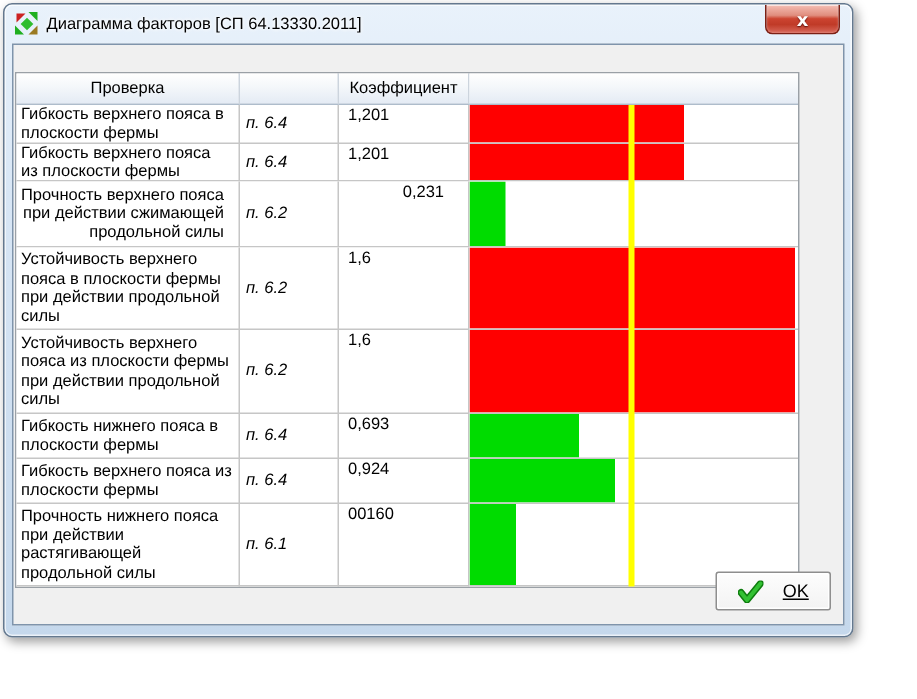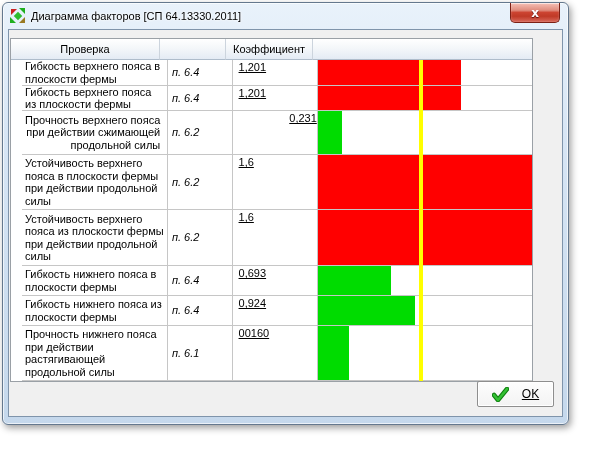--- a/index.html
+++ b/index.html
@@ -34,40 +34,40 @@
     color:#fff;font-size:12px;font-weight:bold;line-height:1;
     text-shadow:0 1px 1px rgba(60,0,0,.8);font-family:"DejaVu Sans",sans-serif;
   }
   
   .client{
     position:absolute;left:5px;right:5px;top:26px;bottom:7px;
     background:#f0f0f0;border:1px solid #7f94ab;box-sizing:border-box;
   }
   
   .grid{
-    position:absolute;left:1px;top:8px;width:523px;
+    position:absolute;left:1px;top:18px;width:523px;
     border:1px solid #9aa0a6;background:#fff;box-sizing:border-box;
   }
   .grid-header{display:flex;height:21px;box-sizing:border-box;}
   .hcell{
     box-sizing:border-box;height:21px;
     background:linear-gradient(180deg,#ffffff 0%,#f4f7fa 45%,#e4ebf4 100%);
     border-right:1px solid #ccd4dd;border-bottom:1px solid #aebccb;
     font-size:11px;color:#000;display:flex;align-items:center;justify-content:center;
     overflow:hidden;
   }
   .hcell:last-child{border-right:none;}
   .row{display:flex;box-sizing:border-box;}
   .cell{
     box-sizing:border-box;border-right:1px solid #c6c6c6;border-bottom:1px solid #c6c6c6;
     font-size:11px;line-height:12.5px;color:#000;overflow:hidden;background:#fff;
   }
-  .c-check{width:149px;display:flex;align-items:center;padding:1px 2px 1px 3px;white-space:pre-line;margin-left:11px;}
+  .c-check{width:149px;display:flex;align-items:center;padding:1px 2px 1px 3px;white-space:pre-line;}
   .c-clause{width:66px;display:flex;align-items:center;padding-left:4px;font-style:italic;}
-  .c-coef{width:87px;padding:1px 0 0 6px;text-decoration:underline;}
+  .c-coef{width:87px;padding:1px 16px 0 6px;}
   .c-bar{width:219px;position:relative;border-right:none;padding:0;}
   .bar{position:absolute;left:0;top:0;bottom:0;}
   .threshold-line{position:absolute;width:4px;z-index:6;}
   
   .ok{
     position:absolute;right:8px;bottom:9px;width:77px;height:26px;
     background:linear-gradient(180deg,#fdfdfd 0%,#f3f3f3 100%);
     border:1px solid #8e8e8e;border-radius:2px;
     display:flex;align-items:center;justify-content:center;gap:13px;
     font-family:"Liberation Sans",sans-serif;font-size:12px;color:#000;cursor:default;
@@ -158,21 +158,21 @@
           <div class="row" style="height: 30px;">
             <div class="cell c-check">Гибкость нижнего пояса в
 плоскости фермы</div>
             <div class="cell c-clause">п. 6.4</div>
             <div class="cell c-coef">0,693</div>
             <div class="cell c-bar">
               <div class="bar" style="width: 73px; background: rgb(0, 220, 0);"></div>
             </div>
           </div>
           <div class="row" style="height: 30px;">
-            <div class="cell c-check">Гибкость нижнего пояса из
+            <div class="cell c-check">Гибкость верхнего пояса из
 плоскости фермы</div>
             <div class="cell c-clause">п. 6.4</div>
             <div class="cell c-coef">0,924</div>
             <div class="cell c-bar">
               <div class="bar" style="width: 97px; background: rgb(0, 220, 0);"></div>
             </div>
           </div>
           <div class="row" style="height: 55px;">
             <div class="cell c-check">Прочность нижнего пояса
 при действии

